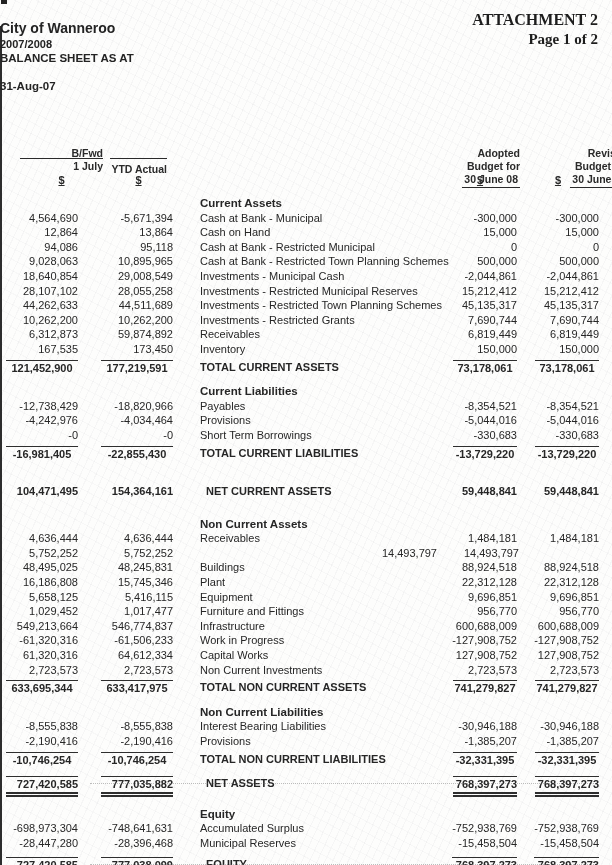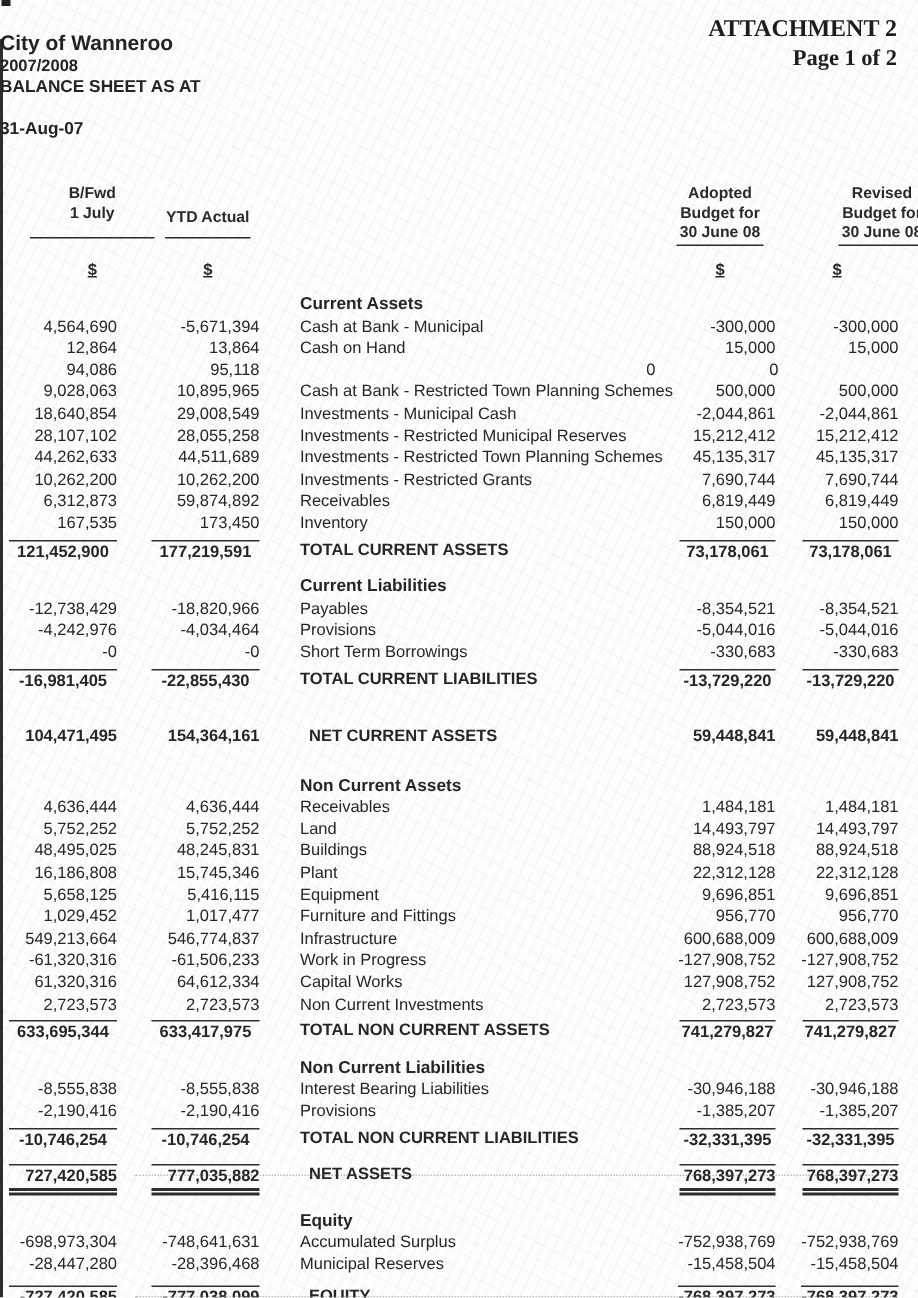--- a/index.html
+++ b/index.html
@@ -25,21 +25,21 @@
   .attach .a2{font-size:15px;line-height:19px;}
 
   .title-block{position:absolute;top:20px;left:0;width:592px;text-align:left;font-weight:bold;color:#232323;}
   .org{font-size:14px;line-height:17px;}
   .yr{font-size:11px;line-height:14px;}
   .rep{font-size:11.5px;line-height:15px;}
   .dt{font-size:11.5px;line-height:14px;margin-top:13px;}
 
   
   .colheads{position:absolute;left:0;top:0;width:612px;font-weight:bold;font-size:10.5px;color:#2a2a2a;}
-  .ch{position:absolute;text-align:center;line-height:13px;}
+  .ch{position:absolute;text-align:right;line-height:13px;margin-top:24px;}
   .ch-bfwd{left:20px;top:123px;width:83px;}
   .ch-ytd{left:110px;top:139px;width:57px;}
   .ch-adopted{left:440px;top:123px;width:80px;}
   .ch-revised{left:548px;top:123px;width:80px;}
   .ch .u3{display:inline-block;border-bottom:1px solid #2a2a2a;padding:0 2px 1px 2px;}
   .rule{position:absolute;height:0;border-top:1.5px solid #2a2a2a;}
   .rule-c1{left:20px;top:158px;width:83px;}
   .rule-c2{left:110px;top:158px;width:57px;}
   .dollar{position:absolute;top:174px;font-weight:bold;font-size:11px;text-align:center;}
   .dollar span{text-decoration:underline;}
@@ -138,20 +138,21 @@
         <div class="trow item">
     <span class="cell n c1"><span class="v">12,864</span></span>
     <span class="cell n c2"><span class="v">13,864</span></span>
     <span class="cell lbl"><span class="v">Cash on Hand</span></span>
     <span class="cell n c4"><span class="v">15,000</span></span>
     <span class="cell n c5"><span class="v">15,000</span></span>
   </div>
         <div class="trow item">
     <span class="cell n c1"><span class="v">94,086</span></span>
     <span class="cell n c2"><span class="v">95,118</span></span>
+    <span class="cell lbl"><span class="v">Cash at Bank - Restricted Municipal</span></span>
     <span class="cell n c4"><span class="v">0</span></span>
     <span class="cell n c5"><span class="v">0</span></span>
   </div>
         <div class="trow item">
     <span class="cell n c1"><span class="v">9,028,063</span></span>
     <span class="cell n c2"><span class="v">10,895,965</span></span>
     <span class="cell lbl"><span class="v">Cash at Bank - Restricted Town Planning Schemes</span></span>
     <span class="cell n c4"><span class="v">500,000</span></span>
     <span class="cell n c5"><span class="v">500,000</span></span>
   </div>
@@ -262,21 +263,20 @@
         <div class="trow item">
     <span class="cell n c1"><span class="v">4,636,444</span></span>
     <span class="cell n c2"><span class="v">4,636,444</span></span>
     <span class="cell lbl"><span class="v">Receivables</span></span>
     <span class="cell n c4"><span class="v">1,484,181</span></span>
     <span class="cell n c5"><span class="v">1,484,181</span></span>
   </div>
         <div class="trow item">
     <span class="cell n c1"><span class="v">5,752,252</span></span>
     <span class="cell n c2"><span class="v">5,752,252</span></span>
-    <span class="cell lbl"><span class="v">Land</span></span>
     <span class="cell n c4"><span class="v">14,493,797</span></span>
     <span class="cell n c5"><span class="v">14,493,797</span></span>
   </div>
         <div class="trow item">
     <span class="cell n c1"><span class="v">48,495,025</span></span>
     <span class="cell n c2"><span class="v">48,245,831</span></span>
     <span class="cell lbl"><span class="v">Buildings</span></span>
     <span class="cell n c4"><span class="v">88,924,518</span></span>
     <span class="cell n c5"><span class="v">88,924,518</span></span>
   </div>

